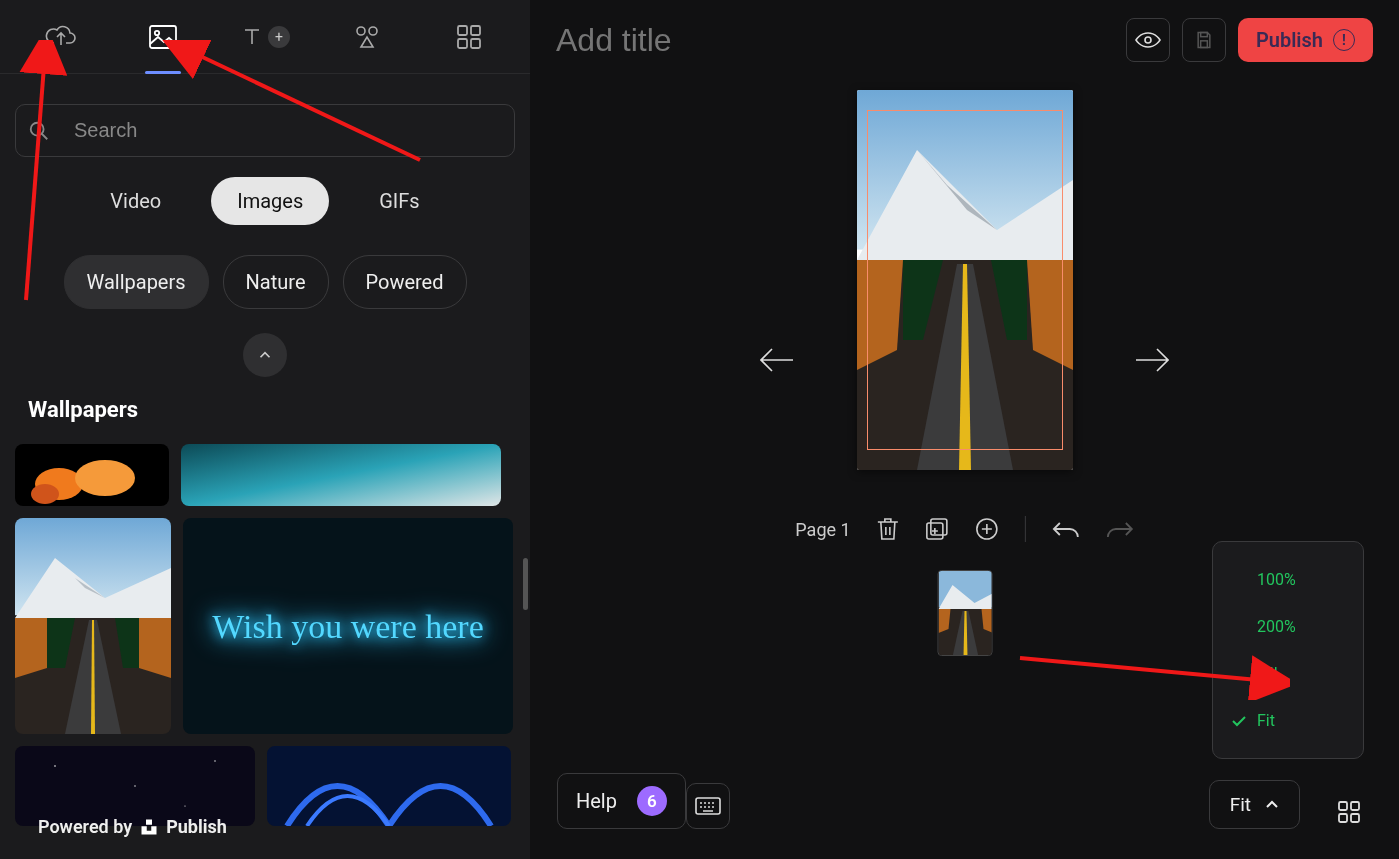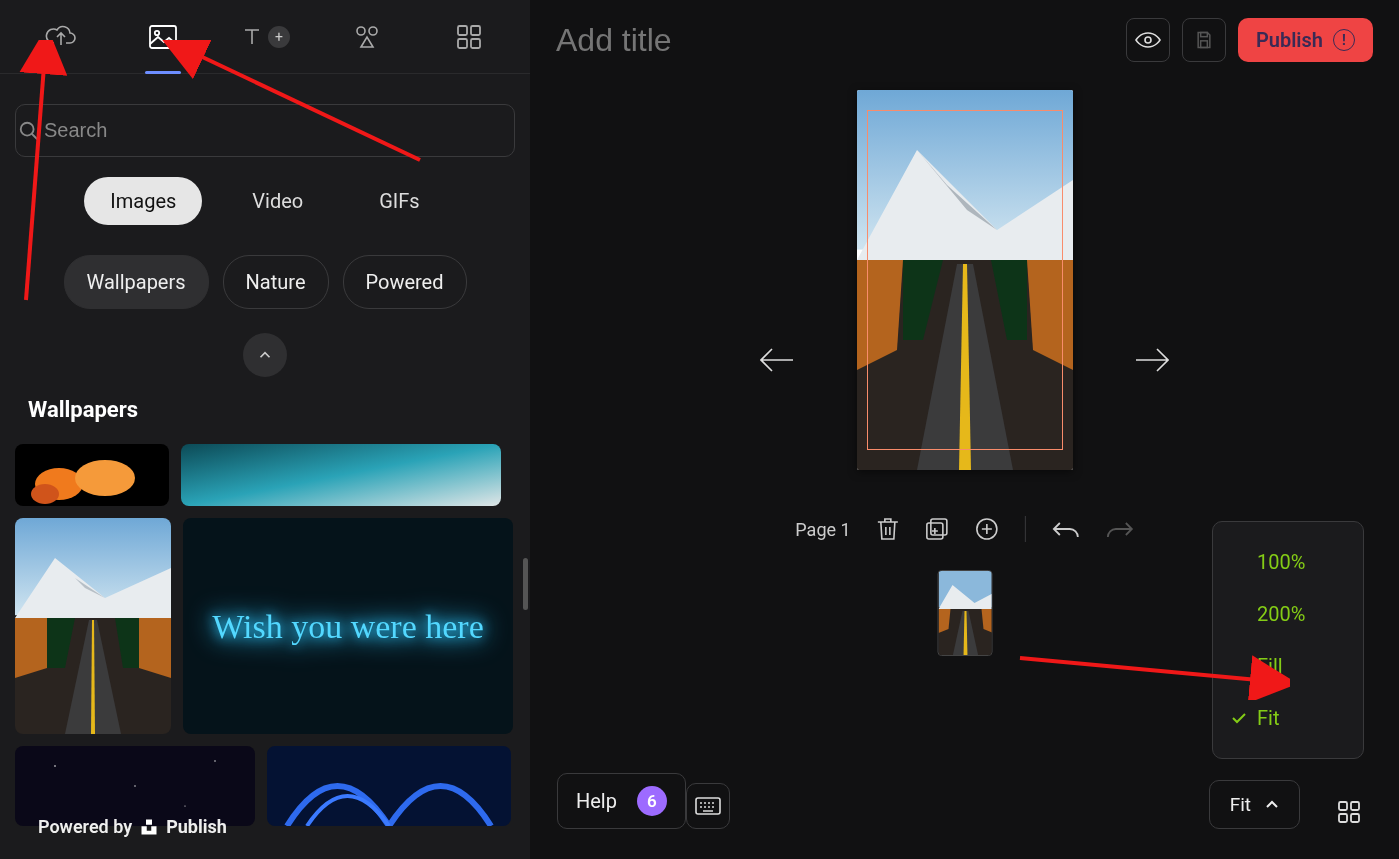--- a/index.html
+++ b/index.html
@@ -8,21 +8,21 @@
 
 .sidebar { position: absolute; left: 0; top: 0; width: 530px; height: 100%; background: #1b1b1d; display: flex; flex-direction: column; }
 .sidebar-tabs { display: flex; justify-content: space-around; align-items: center; height: 74px; border-bottom: 1px solid #2a2a2c; padding: 0 10px; }
 .sidebar-tab { flex: 1; display: flex; justify-content: center; align-items: center; height: 100%; position: relative; cursor: pointer; color: #aaa; }
 .sidebar-tab.active { color: #fff; }
 .sidebar-tab.active::after { content: ""; position: absolute; bottom: -1px; left: 50%; transform: translateX(-50%); width: 36px; height: 3px; background: #6d8eff; border-radius: 2px; }
 .text-plus-wrap { display: flex; align-items: center; gap: 4px; }
 .plus-badge { width: 22px; height: 22px; border-radius: 50%; background: #3a3a3c; display: flex; align-items: center; justify-content: center; font-size: 14px; color: #ccc; }
 
 .search-area { padding: 30px 15px 20px; }
-.search-box { display: flex; align-items: center; gap: 4px; padding: 14px 2px; border: 1px solid #3a3a3c; border-radius: 10px; color: #888; }
+.search-box { display: flex; align-items: center; gap: 24px; padding: 14px 12px; border: 1px solid #3a3a3c; border-radius: 10px; color: #888; }
 .search-input { background: transparent; border: none; outline: none; font-size: 20px; color: #eee; flex: 1; }
 .search-input::placeholder { color: #888; }
 
 .media-type-tabs { display: flex; justify-content: center; gap: 24px; padding: 0 15px 30px; }
 .media-pill { padding: 12px 26px; border-radius: 26px; font-size: 20px; color: #ddd; cursor: pointer; }
 .media-pill.active { background: #e6e6e6; color: #111; }
 
 .tag-chips { display: flex; gap: 14px; padding: 0 80px 24px; justify-content: center; }
 .chip { padding: 14px 22px; border: 1px solid #3a3a3c; border-radius: 26px; font-size: 20px; color: #eee; cursor: pointer; }
 .chip.active { background: #2f2f31; border-color: #2f2f31; }
@@ -62,21 +62,21 @@
 
 .page-thumb-strip { position: absolute; left: 50%; top: 570px; transform: translateX(-50%); }
 .page-thumb { width: 55px; height: 86px; border-radius: 4px; overflow: hidden; border: 1px solid #444; cursor: pointer; }
 
 .help-bar { position: absolute; left: 27px; bottom: 30px; display: flex; align-items: flex-end; }
 .help-btn { display: flex; align-items: center; gap: 20px; border: 1px solid #3a3a3c; border-radius: 10px; padding: 12px 18px; font-size: 20px; cursor: pointer; color: #eee; }
 .badge-purple { width: 30px; height: 30px; border-radius: 50%; background: #9d6bff; color: #fff; display: flex; align-items: center; justify-content: center; font-size: 17px; font-weight: 600; }
 .keyboard-btn { width: 44px; border: 1px solid #3a3a3c; border-radius: 10px; height: 46px; display: flex; align-items: center; justify-content: center; cursor: pointer; color: #ddd; }
 
 .zoom-menu { position: absolute; right: 35px; bottom: 100px; width: 152px; background: #1b1b1d; border: 1px solid #3a3a3c; border-radius: 10px; padding: 14px 0; }
-.zoom-item { padding: 14px 26px; font-size: 20px; cursor: pointer; display: flex; align-items: center; gap: 12px; color: #84cc16; position: relative; }
+.zoom-item { padding: 14px 26px; font-size: 16px; cursor: pointer; display: flex; align-items: center; gap: 12px; color: #22c55e; position: relative; }
 .zoom-item .check { position: absolute; left: 18px; }
 .zoom-item.checked { padding-left: 44px; }
 .zoom-item.plain { padding-left: 44px; }
 
 .fit-btn { position: absolute; right: 99px; bottom: 30px; border: 1px solid #3a3a3c; border-radius: 10px; padding: 12px 20px; display: flex; align-items: center; gap: 14px; font-size: 19px; cursor: pointer; color: #eee; }
 .grid-view-btn { position: absolute; right: 38px; bottom: 35px; cursor: pointer; color: #ddd; }
 
 .arrow-ann { position: absolute; pointer-events: none; }
 
 svg.icon { display: block; }
@@ -128,22 +128,22 @@
     <div class="search-box">
       <svg class="icon" width="22" height="22" viewBox="0 0 24 24" fill="none" stroke="currentColor" stroke-width="2">
         <circle cx="10" cy="10" r="7"></circle>
           <path d="M21 21l-6-6"></path>
       </svg>
       <input class="search-input" placeholder="Search" style="">
     </div>
   </div>
 
   <div class="media-type-tabs">
+    <div class="media-pill">Video</div>
     <div class="media-pill active">Images</div>
-    <div class="media-pill">Video</div>
     <div class="media-pill">GIFs</div>
   </div>
 
   <div class="tag-chips">
     <div class="chip active">Wallpapers</div>
     <div class="chip">Nature</div>
     <div class="chip">Powered</div>
   </div>
 
   <div class="collapse-btn">

